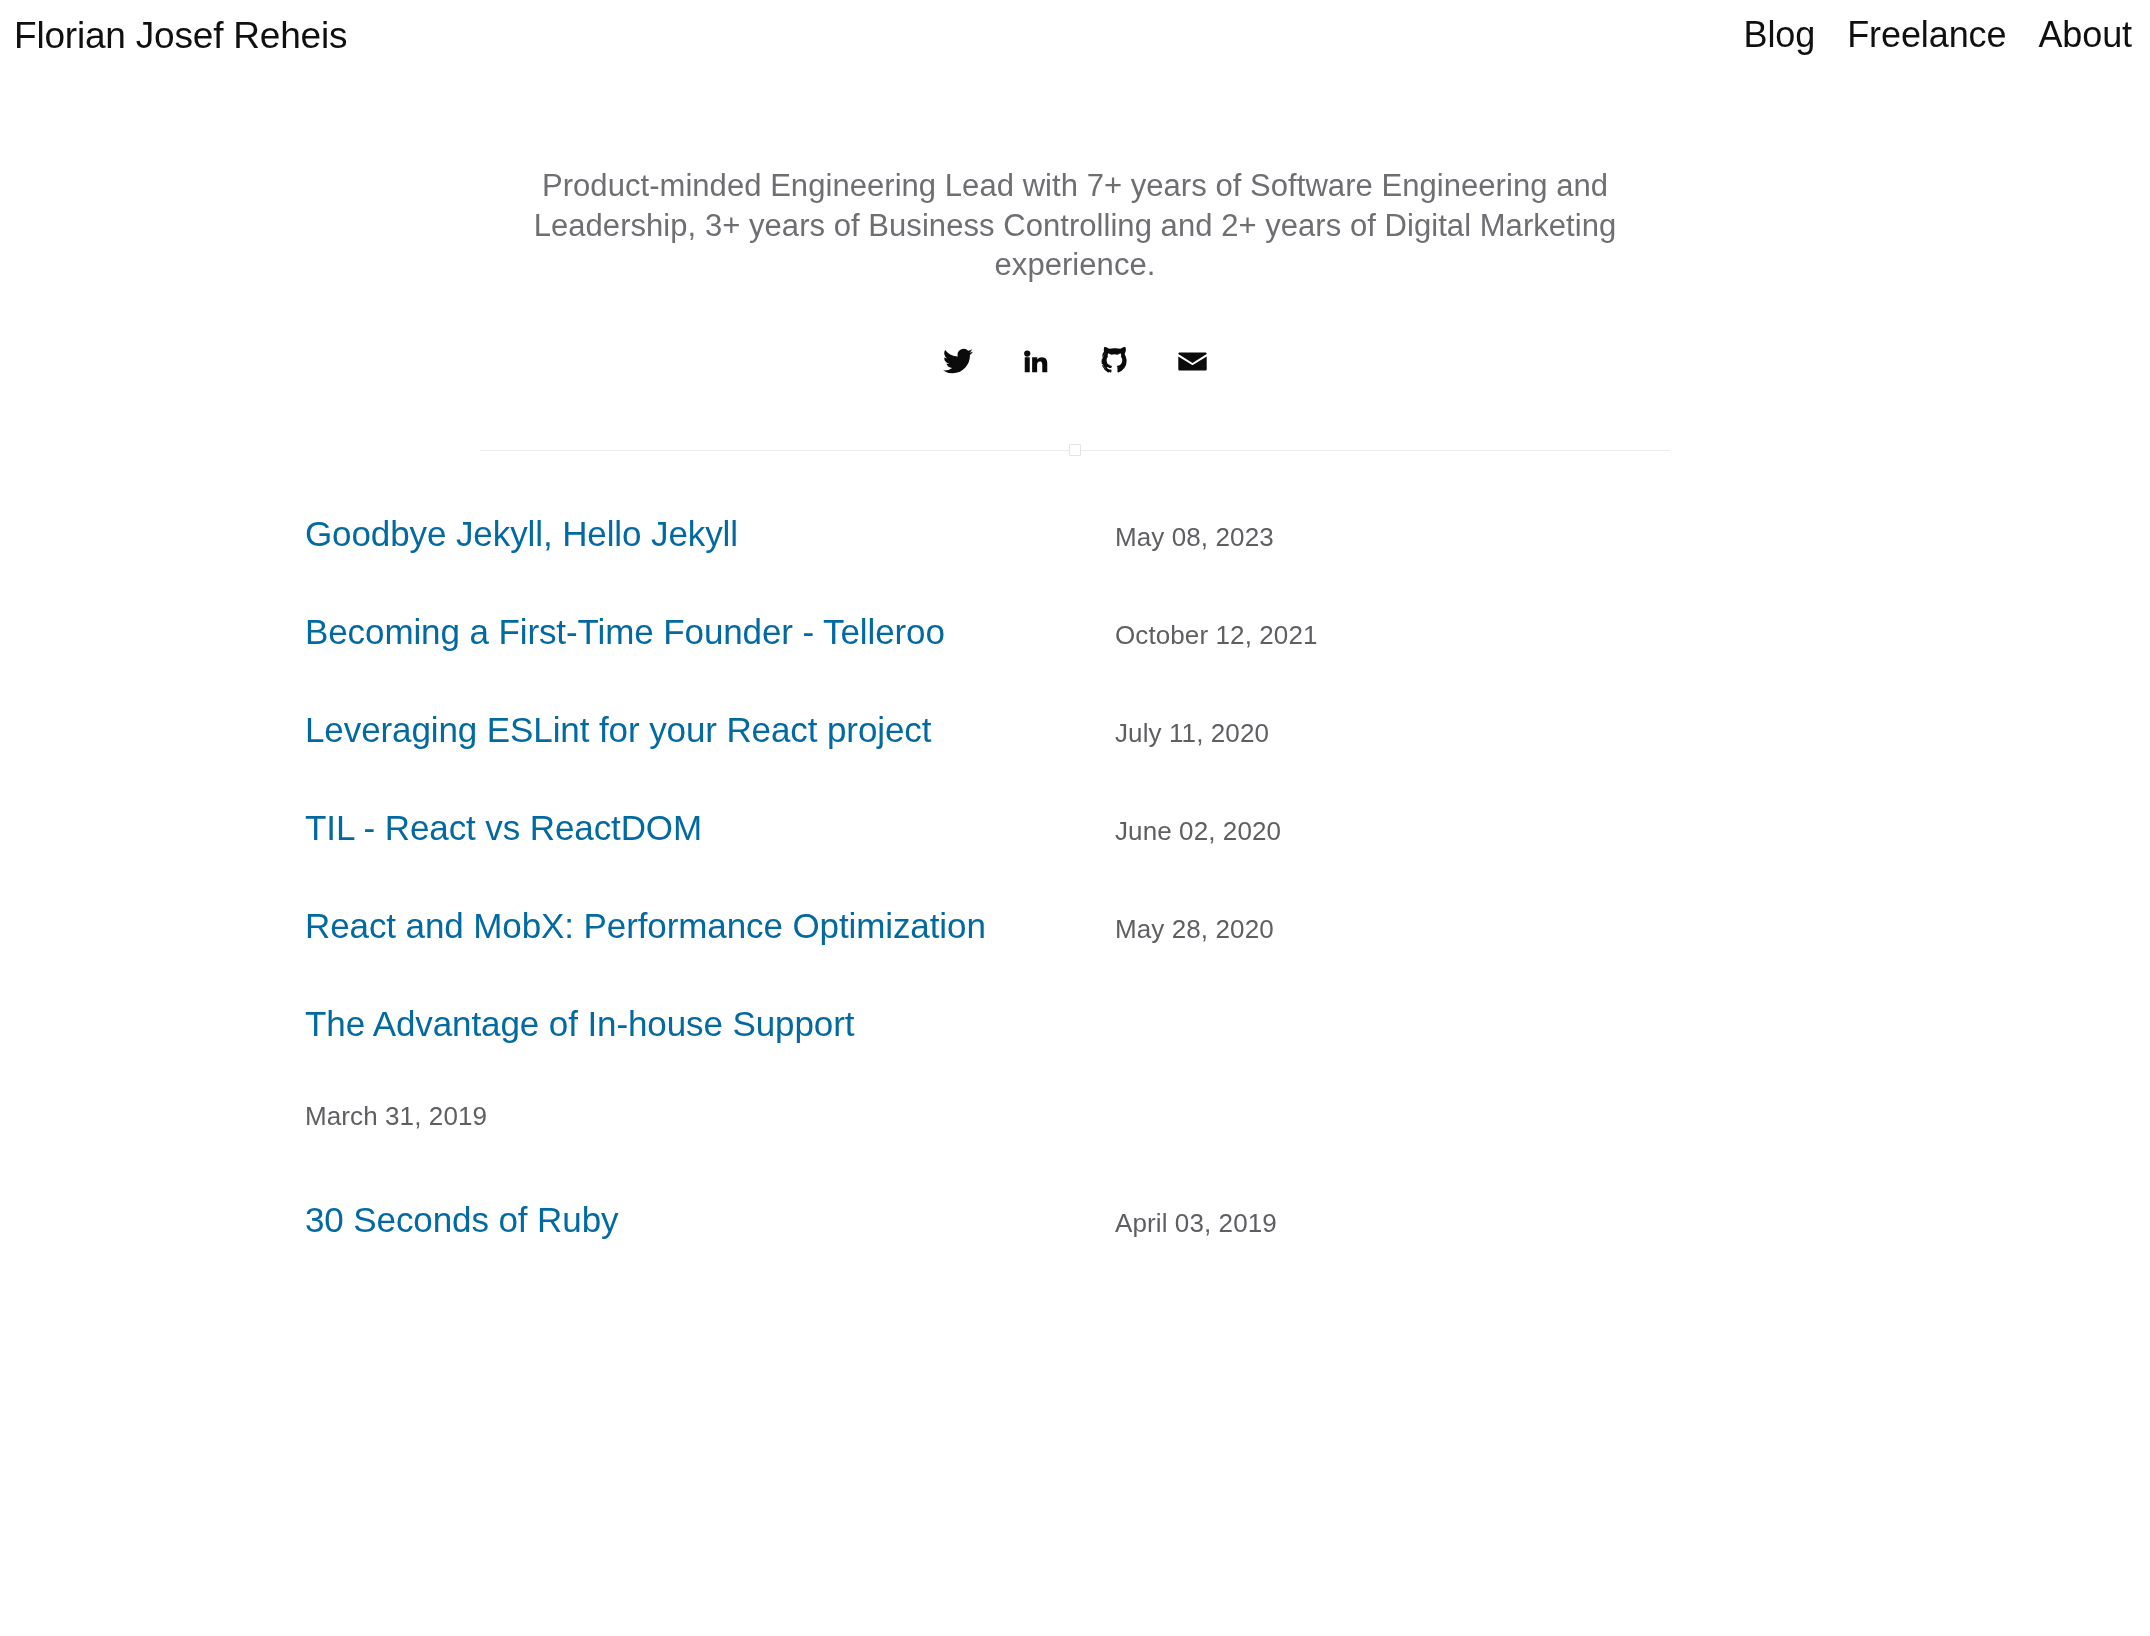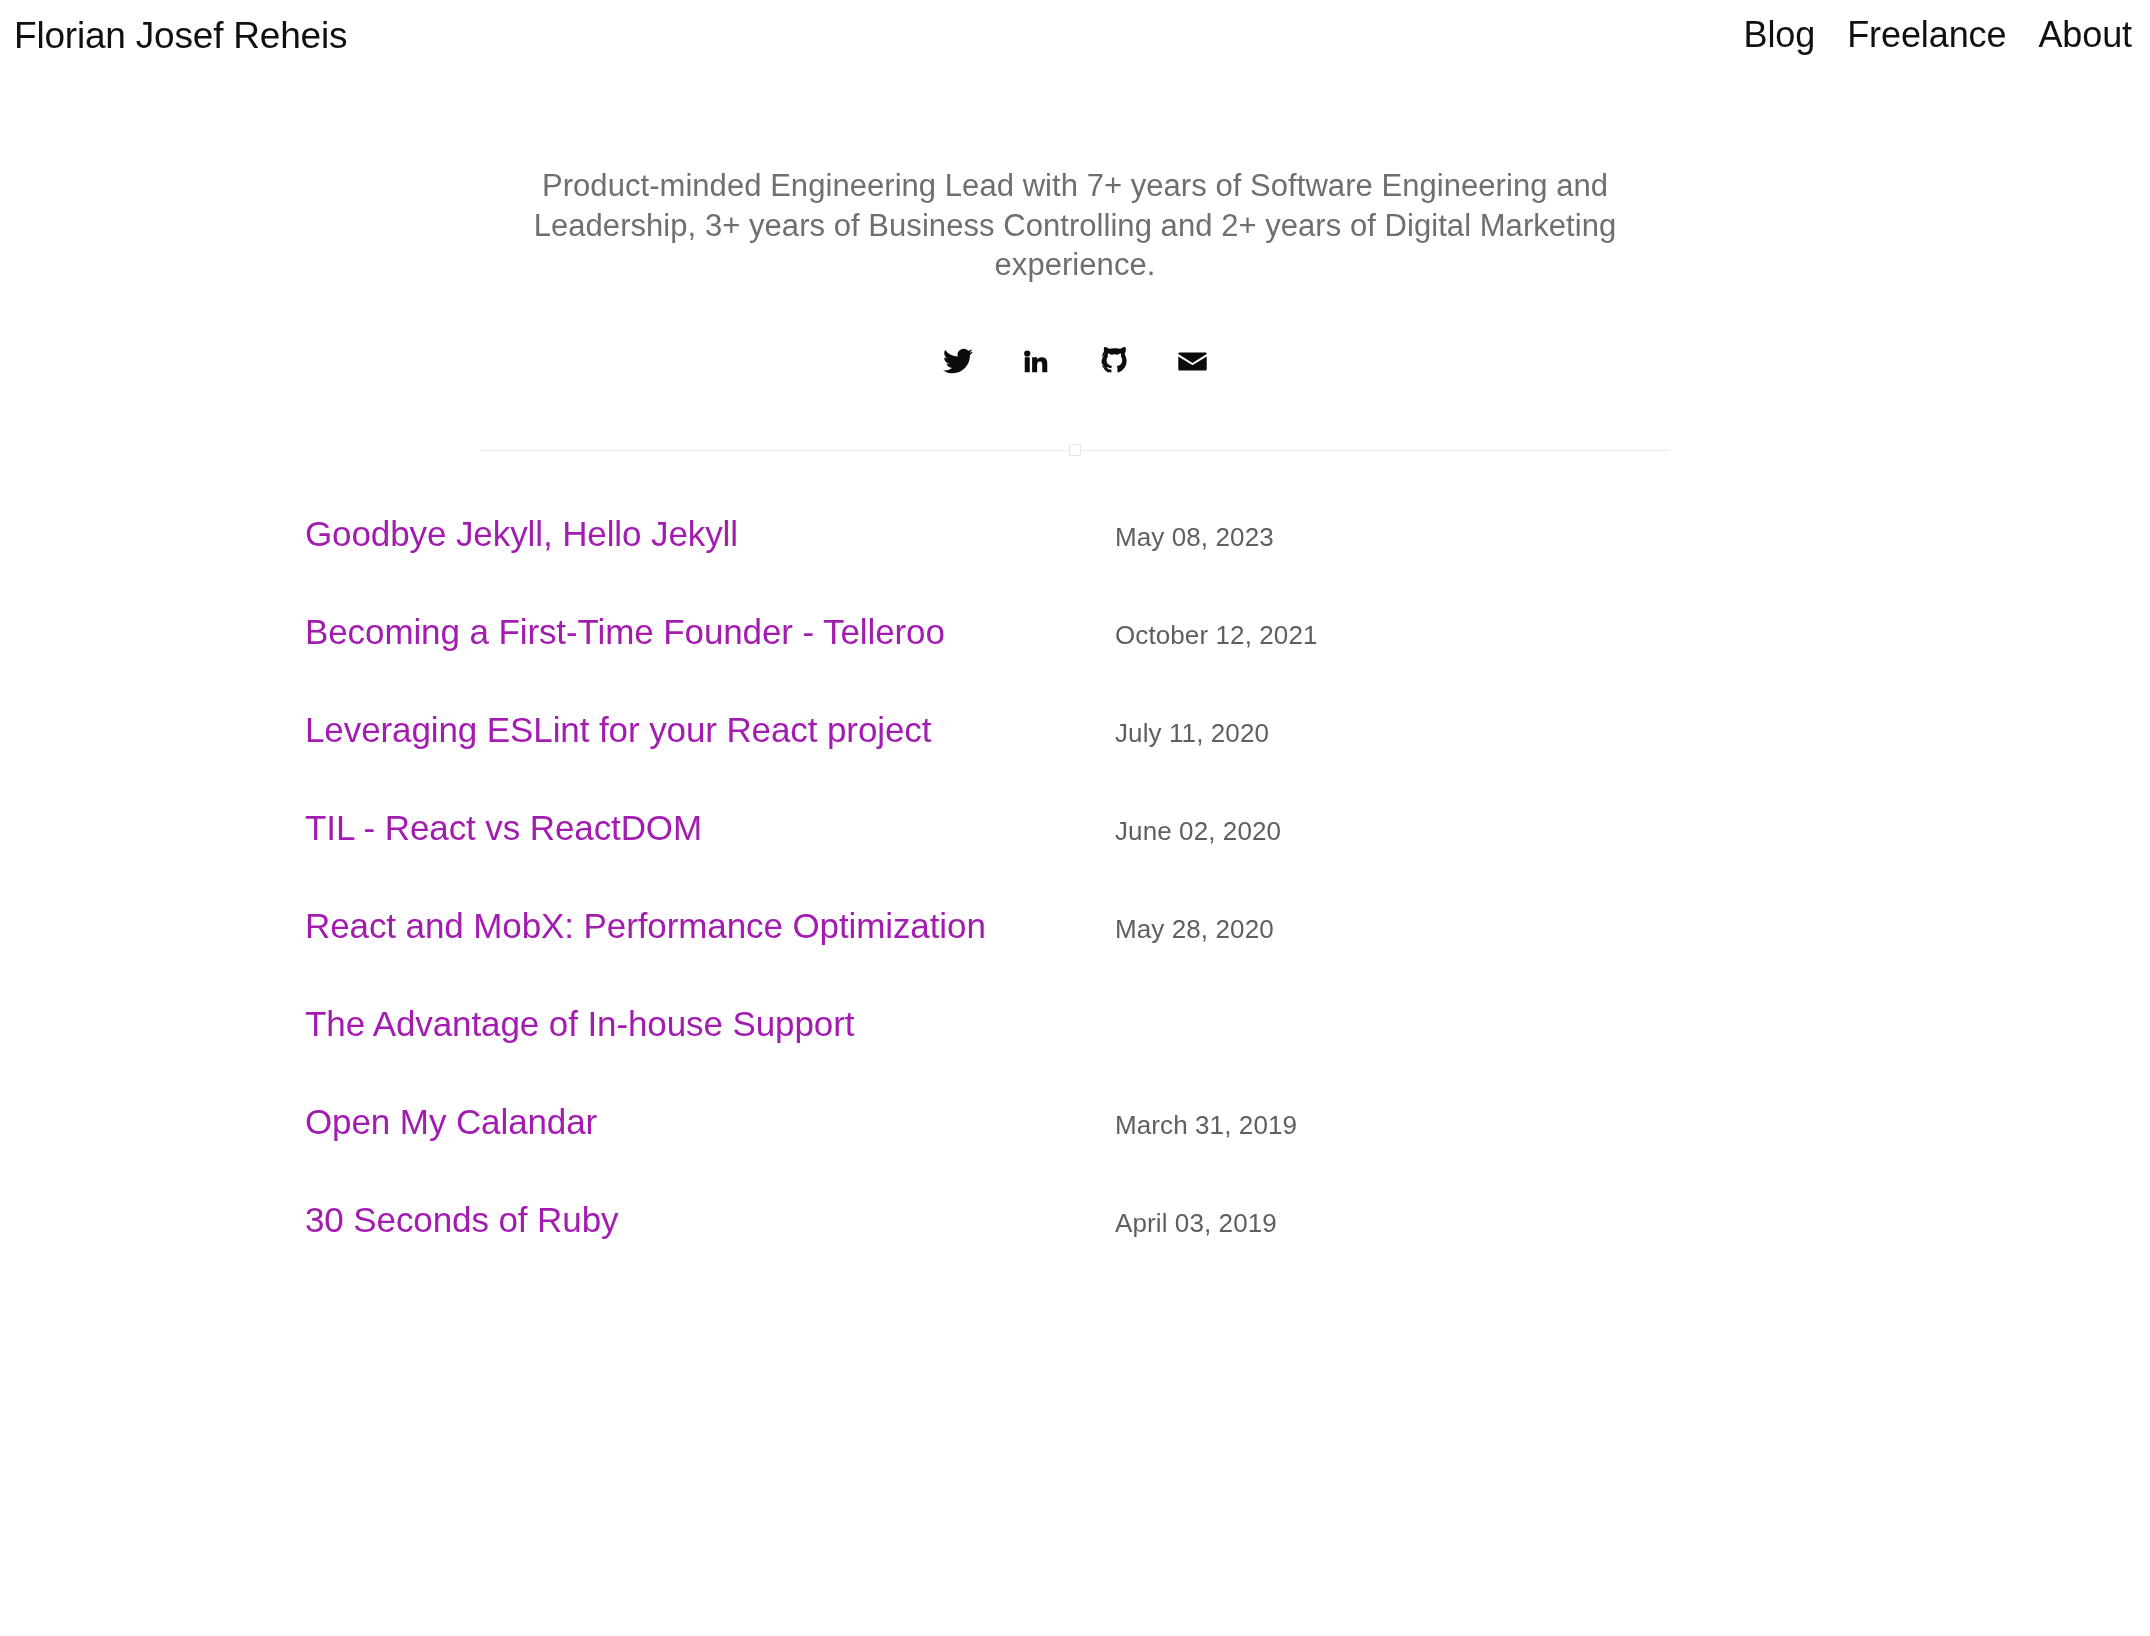--- a/index.html
+++ b/index.html
@@ -130,21 +130,21 @@
     display: flex;
     align-items: baseline;
     width: 100%;
     text-decoration: none;
     color: inherit;
   }
   .post-title {
     flex: 0 0 810px;
     font-size: 35px;
     font-weight: 400;
-    color: #a21caf;
+    color: #0369a1;
     letter-spacing: -0.1px;
     line-height: 1.2;
     white-space: nowrap;
   }
   .post-date {
     flex: 1 1 auto;
     font-size: 26px;
     font-weight: 400;
     color: #5f5f63;
     letter-spacing: 0.1px;
@@ -228,21 +228,20 @@
       <span class="post-date">May 28, 2020</span>
     </a>
   </li>
   <li class="post-item">
     <a class="post-link" href="#">
       <span class="post-title">The Advantage of In-house Support</span>
     </a>
   </li>
   <li class="post-item">
     <a class="post-link" href="#">
-      <span class="post-title">Open My Calandar</span>
       <span class="post-date">March 31, 2019</span>
     </a>
   </li>
   <li class="post-item">
     <a class="post-link" href="#">
       <span class="post-title">30 Seconds of Ruby</span>
       <span class="post-date">April 03, 2019</span>
     </a>
   </li>
 </ul>

